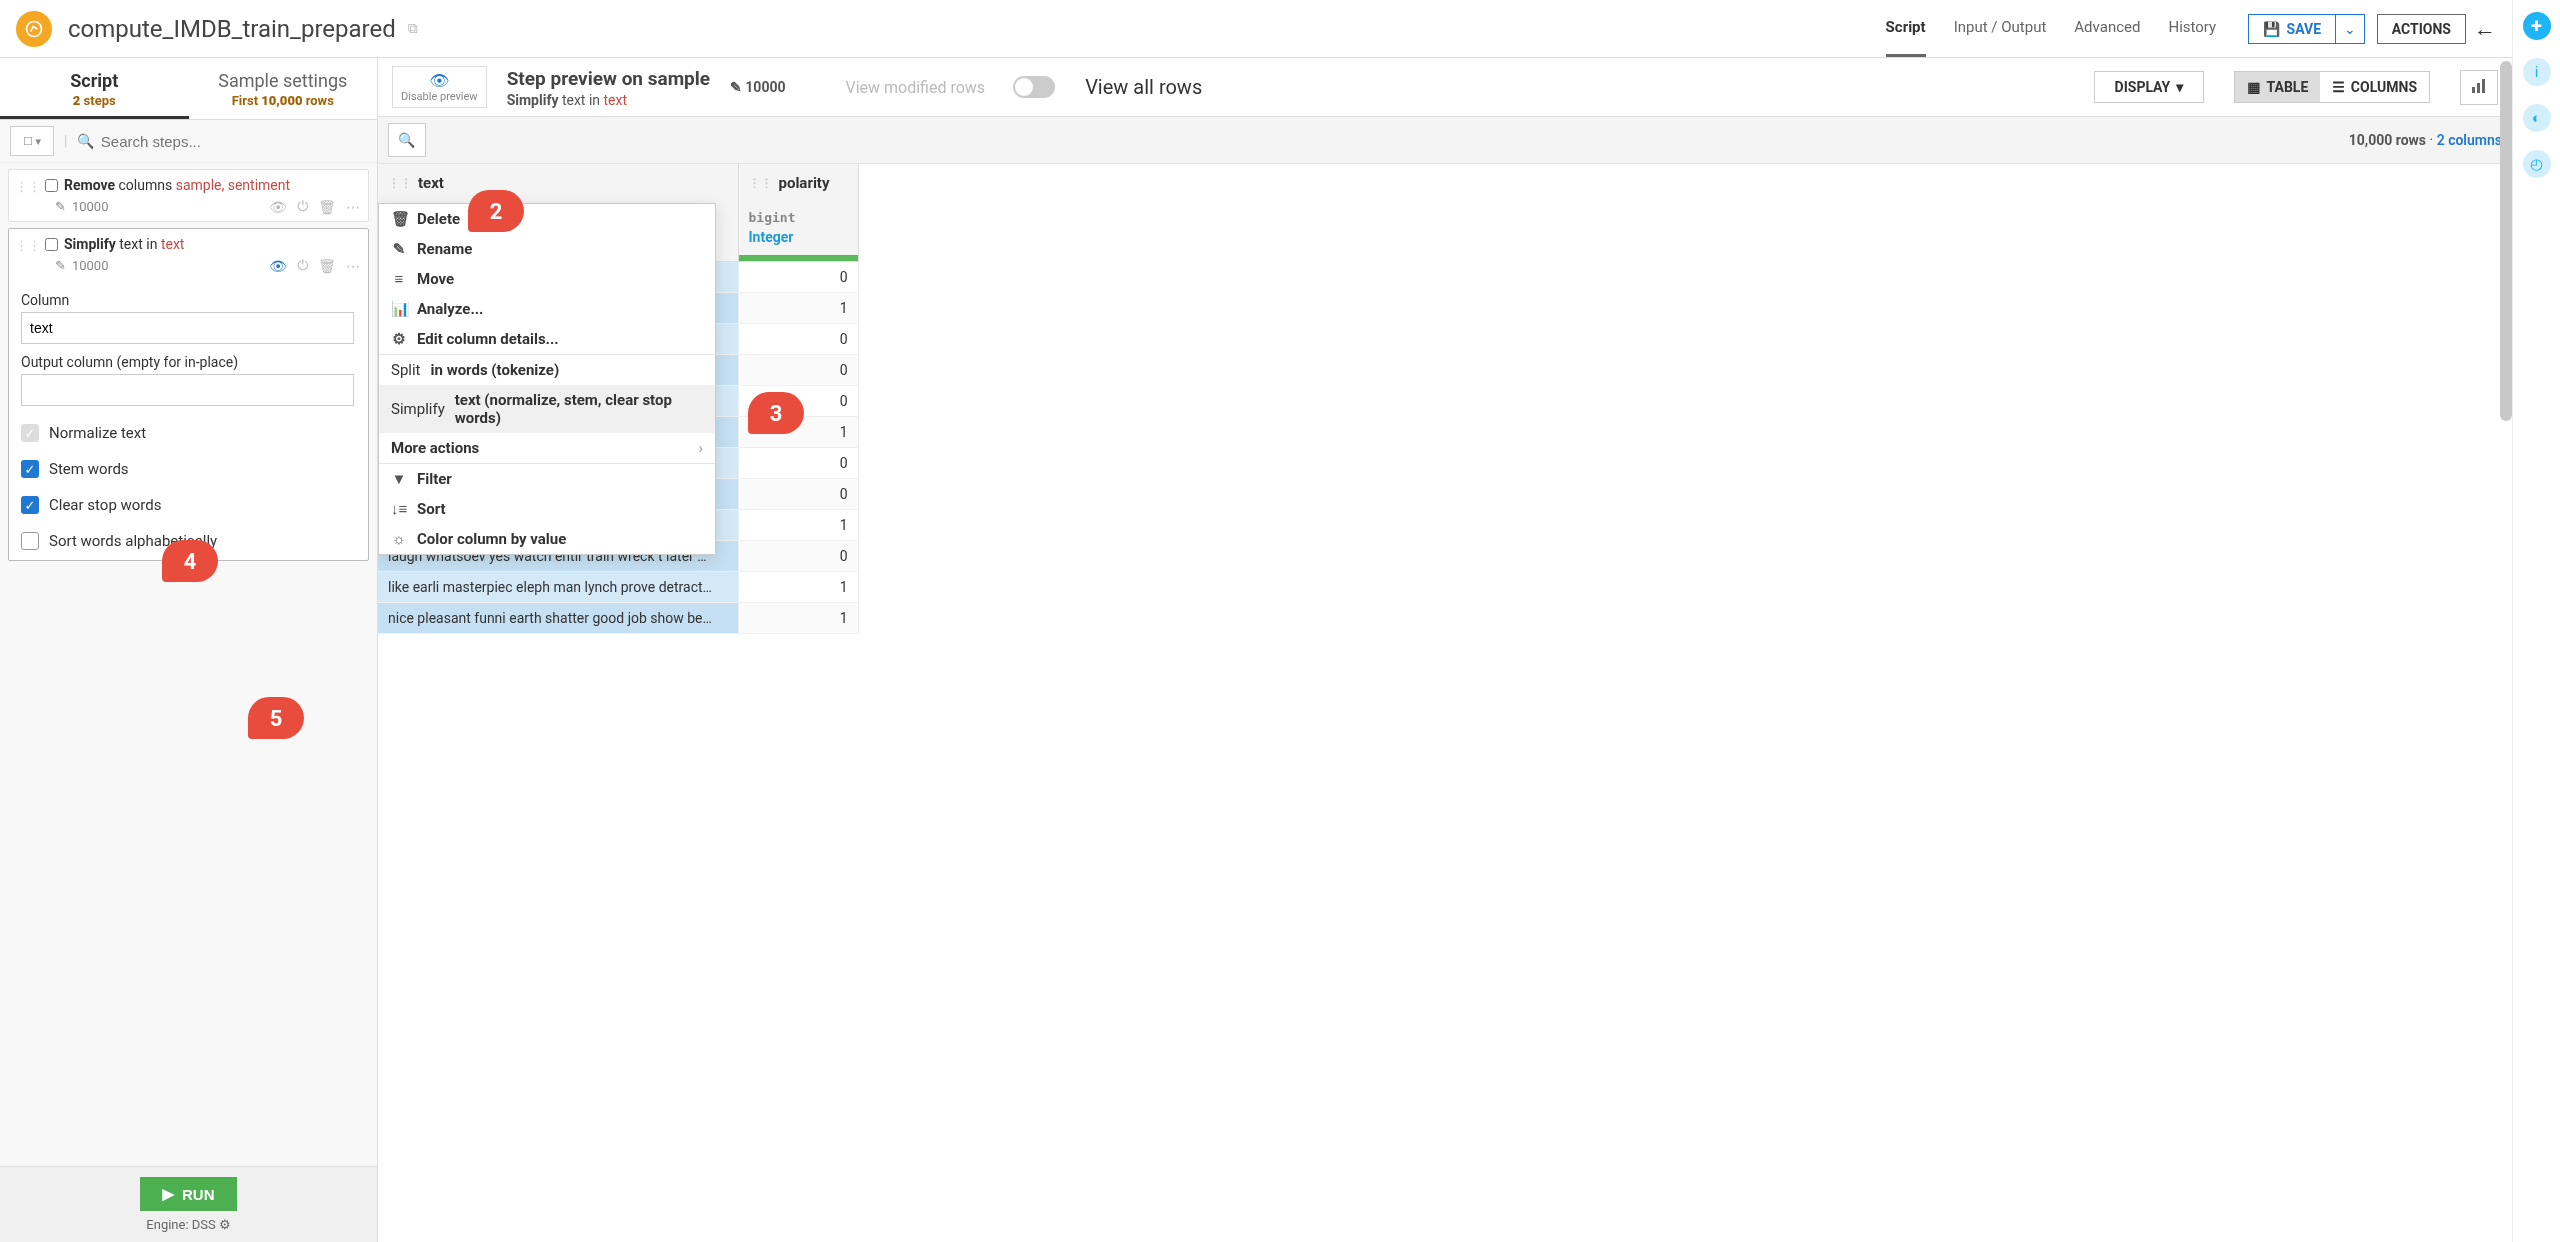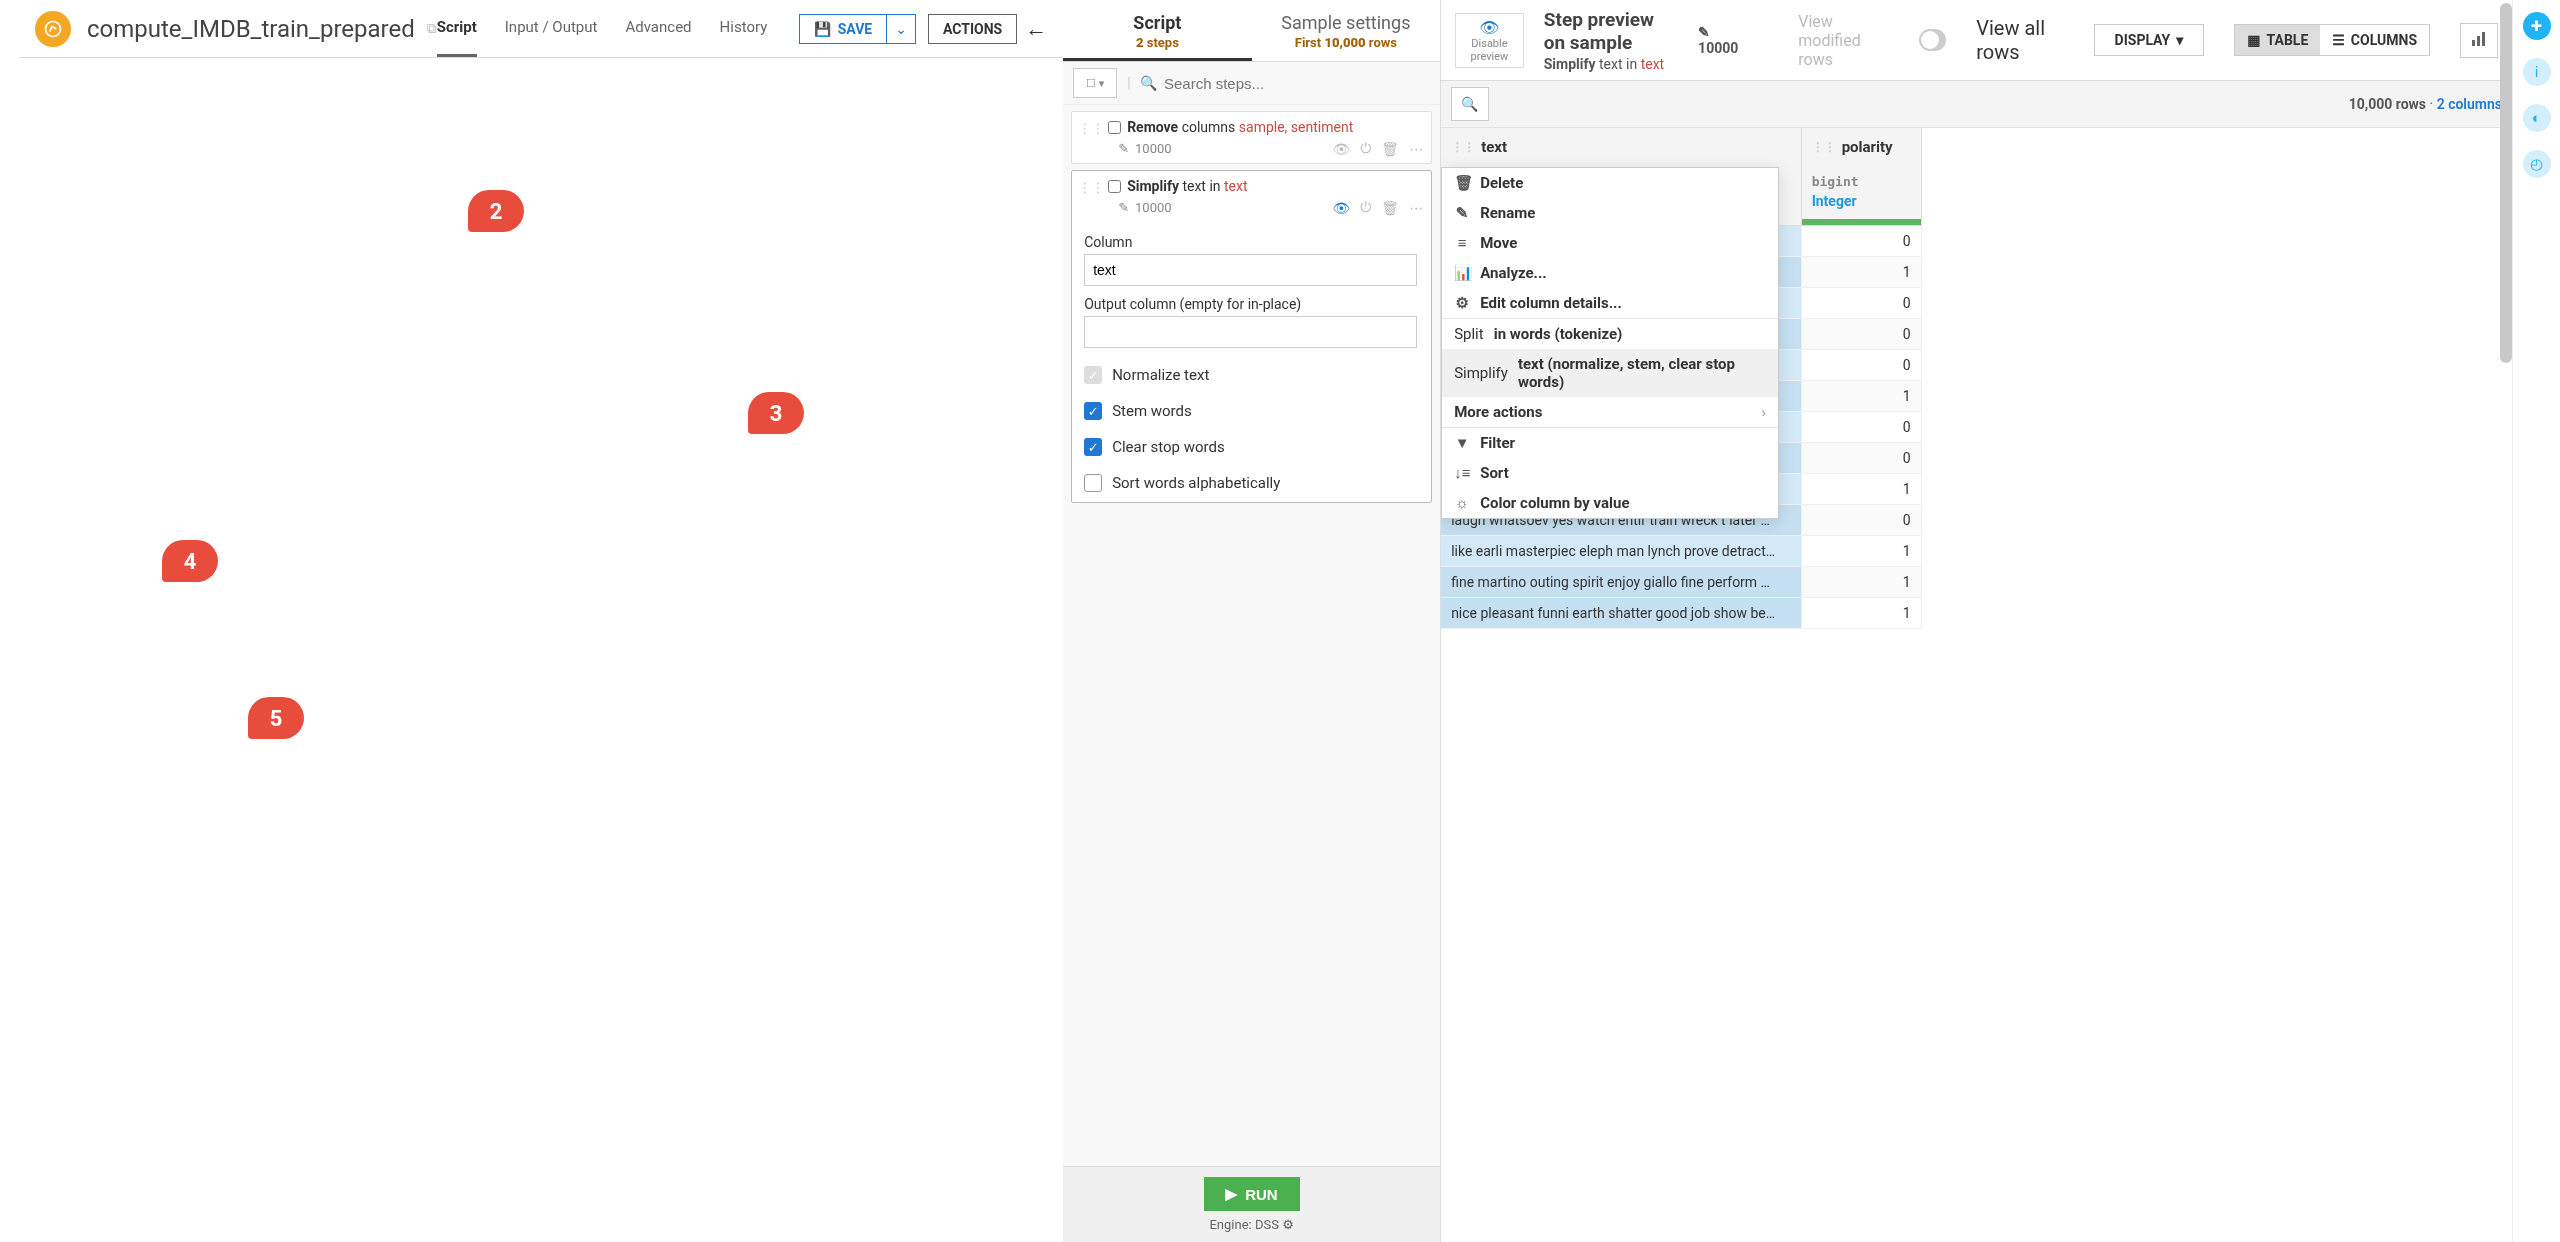--- a/index.html
+++ b/index.html
@@ -1,18 +1,18 @@
 <!DOCTYPE html>
 <html><head>
 <meta charset="utf-8">
 <style>
 * { box-sizing: border-box; margin: 0; padding: 0; }
 body { font-family: -apple-system, BlinkMacSystemFont, "Segoe UI", Roboto, sans-serif; font-size: 14px; color: #333; background: #fff; overflow: hidden; }
 .app { display: flex; height: 100vh; }
-.main-area { flex: 1; display: flex; flex-direction: row; margin-left: 19px; }
+.main-area { flex: 1; display: flex; flex-direction: column; }
 
 
 .topbar { display: flex; align-items: center; height: 58px; border-bottom: 1px solid #ddd; padding: 0 16px; }
 .logo { width: 36px; height: 36px; background: #f5a623; border-radius: 50%; display: flex; align-items: center; justify-content: center; margin-right: 16px; }
 .logo svg { width: 20px; height: 20px; }
 .recipe-title { font-size: 24px; font-weight: 400; color: #444; flex: 0 0 auto; }
 .ext-icon { margin-left: 12px; color: #bbb; }
 .topbar-spacer { flex: 1; }
 .topbar-tabs { display: flex; gap: 28px; }
 .topbar-tab { font-size: 15px; color: #666; padding: 18px 0; cursor: pointer; }
@@ -428,24 +428,20 @@
                 </tr>
                 <tr>
                   <td class="col-text alt">laugh whatsoev yes watch entir train wreck t later …</td>
                   <td class="col-pol">0</td>
                 </tr>
                 <tr>
                   <td class="col-text">like earli masterpiec eleph man lynch prove detract…</td>
                   <td class="col-pol">1</td>
                 </tr>
                 <tr>
-                  <td class="col-text alt">fine martino outing spirit enjoy giallo fine perform …</td>
-                  <td class="col-pol">1</td>
-                </tr>
-                <tr>
                   <td class="col-text alt">nice pleasant funni earth shatter good job show be…</td>
                   <td class="col-pol">1</td>
                 </tr>
               </tbody>
           </table>
         </div>
         <div class="scroll-thumb"></div>
       </div>
 
     </div>

